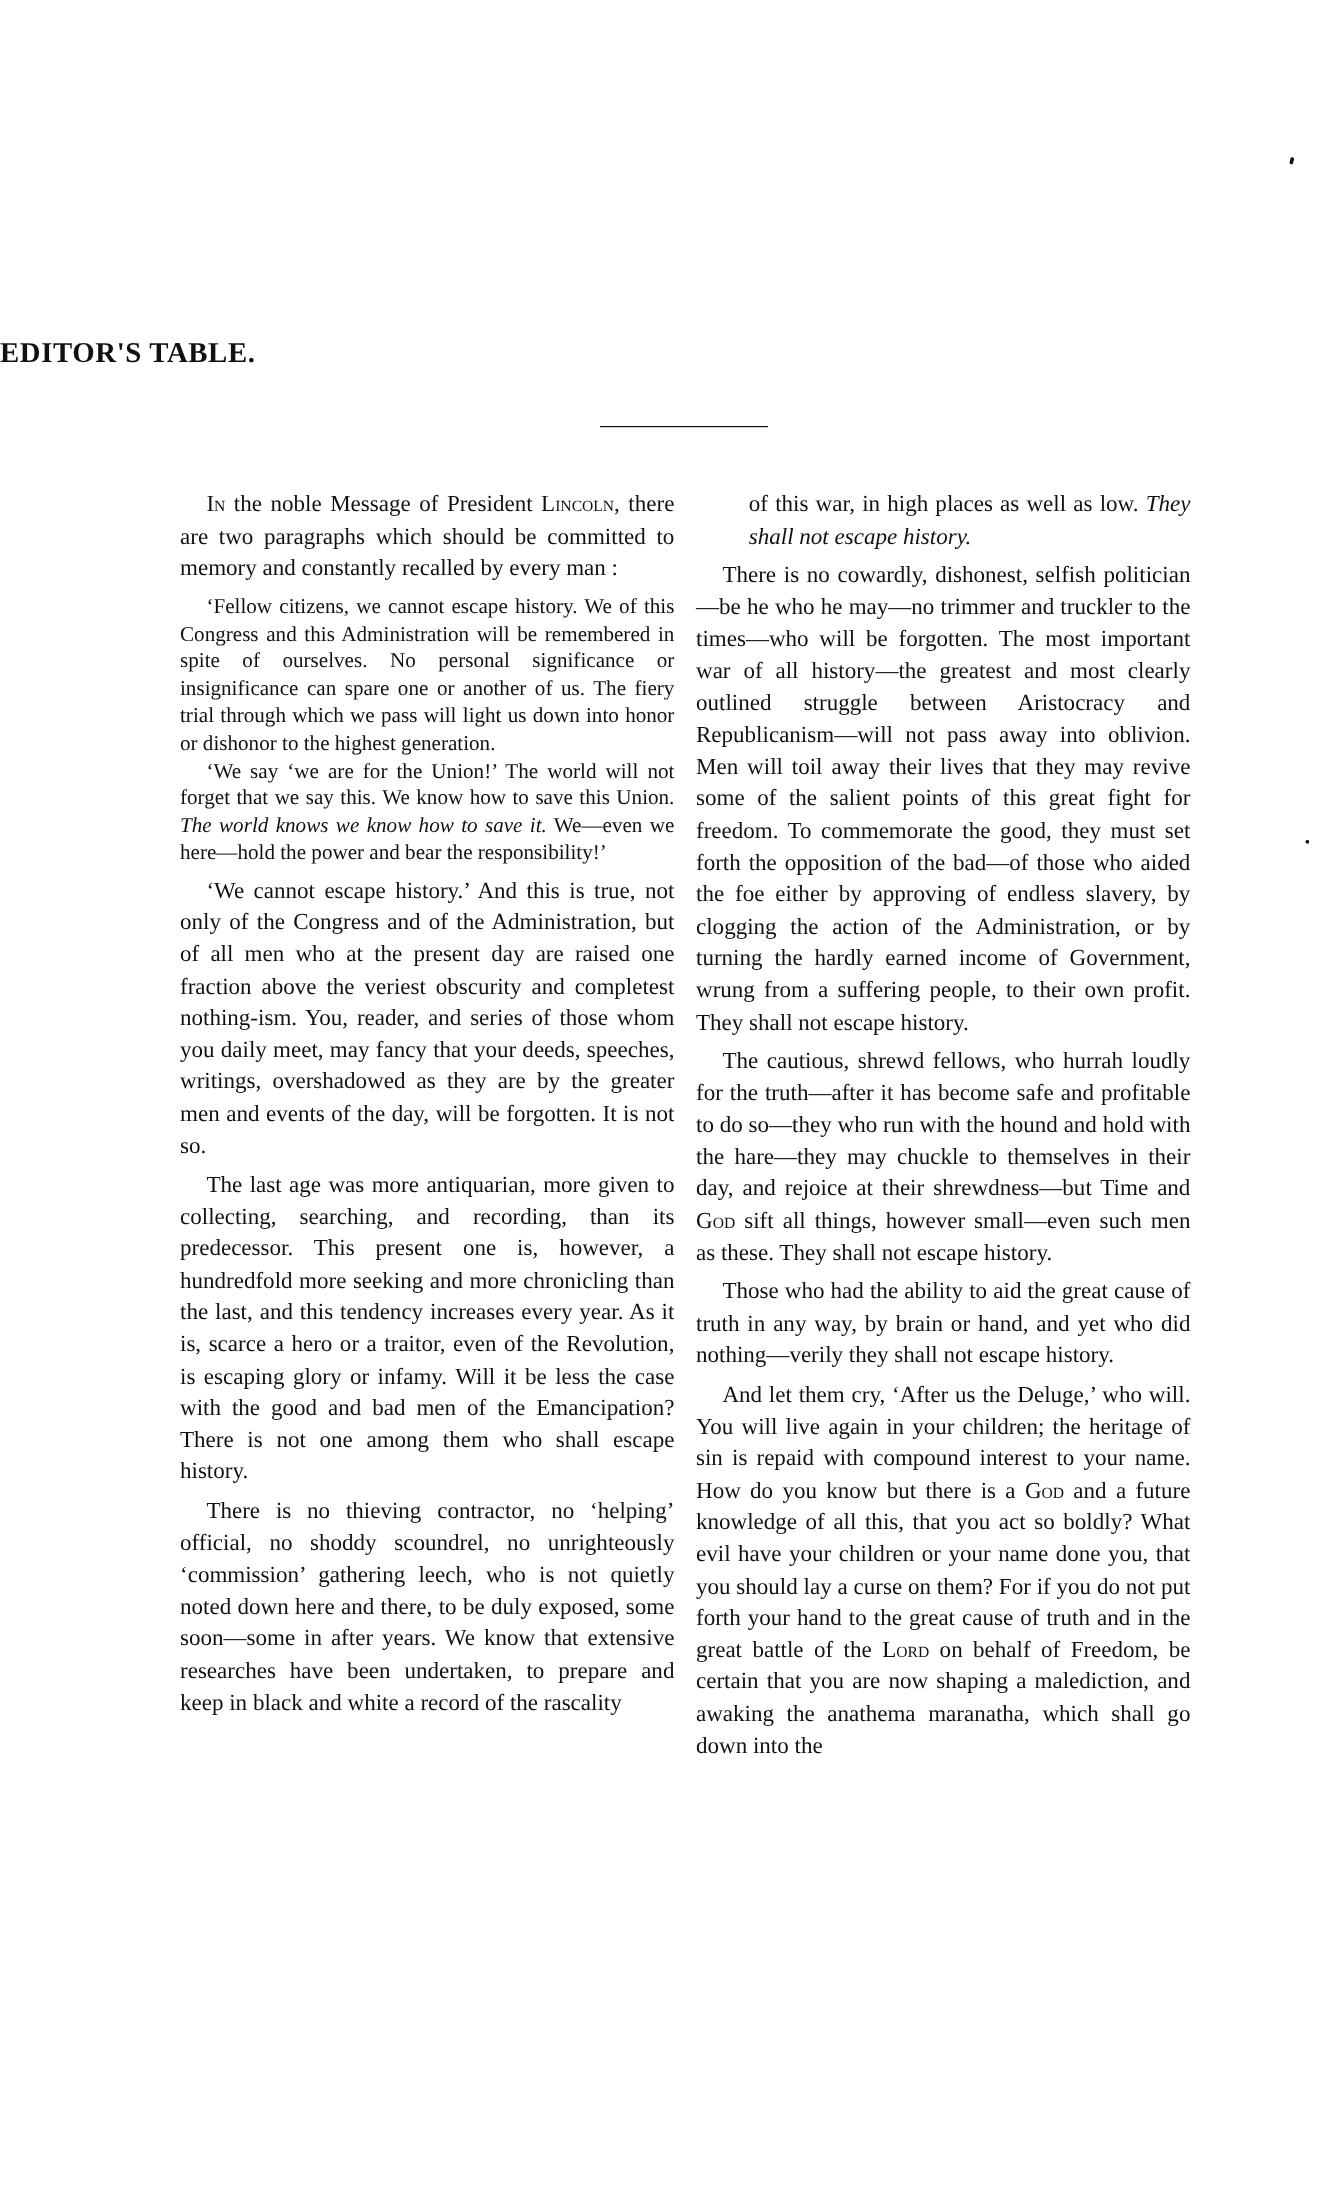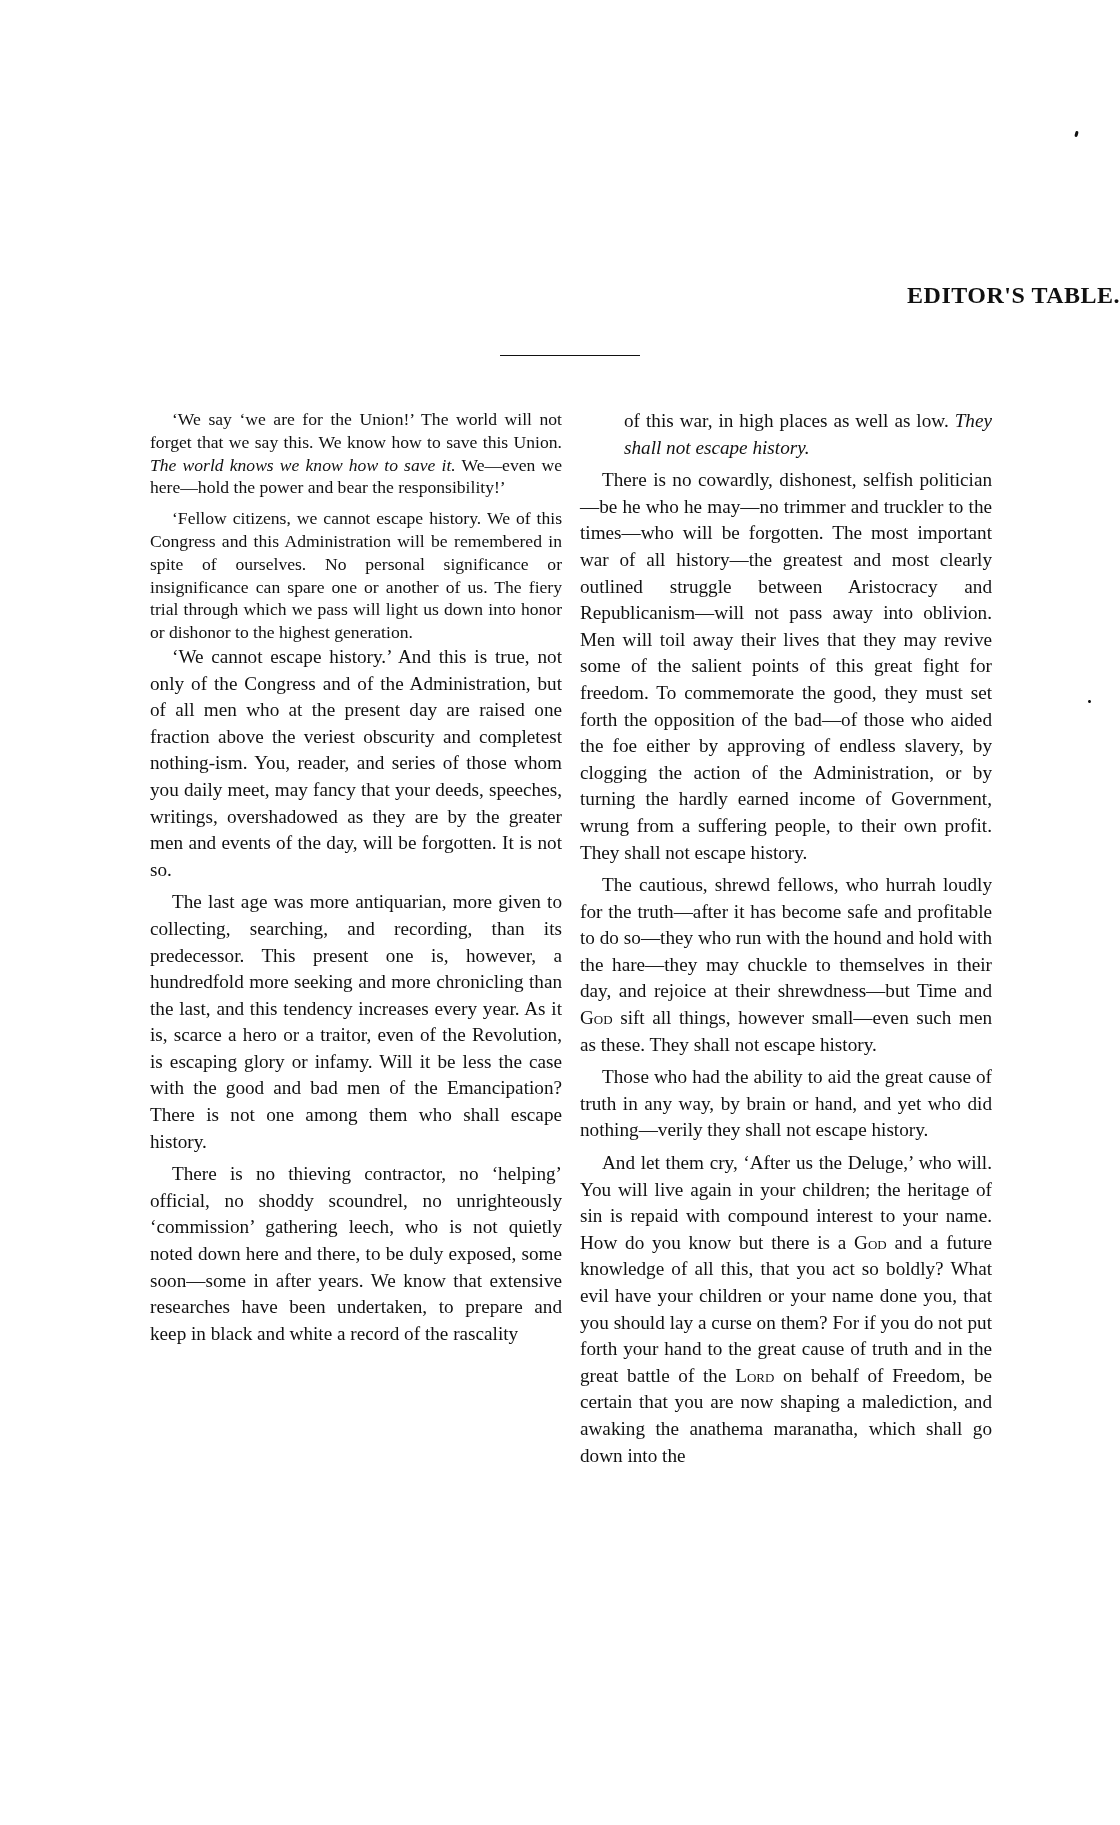--- a/index.html
+++ b/index.html
@@ -3,21 +3,21 @@
   <meta charset="utf-8">
   <style>
     html, body { margin: 0; padding: 0; background: #ffffff; }
     body {
       width: 1120px; height: 1825px; position: relative; overflow: hidden;
       font-family: "DejaVu Serif", "Liberation Serif", serif;
       color: #111111;
     }
     .page-title {
       position: absolute; top: 266px; left: 0; width: 1120px;
-      text-align: right; font-size: 24px; font-weight: bold;
+      text-align: left; font-size: 24px; font-weight: bold;
       letter-spacing: 0.5px; font-family: "Liberation Serif", "DejaVu Serif", serif;
     }
     .title-rule {
       position: absolute; top: 355px; left: 500px; width: 140px; height: 0;
       border-top: 1.5px solid #111;
     }
     .speck { position: absolute; width: 3px; height: 6px; background: #111; border-radius: 2px; transform: rotate(15deg); }
     .col {
       position: absolute; top: 408px; width: 412px;
       font-family: "Liberation Serif", "DejaVu Serif", serif;
@@ -35,22 +35,23 @@
 </head>
 <body>
 
 <div class="speck" style="top:131px; left:1075px;"></div>
 <div class="speck" style="top:700px; left:1088px; width:3px; height:3px;"></div>
 
 <h1 class="page-title">EDITOR'S TABLE.</h1>
 <div class="title-rule"></div>
 
 <div class="col col-left">
+  <p><span class="sc">In</span><span> the noble Message of President </span><span class="sc">Lincoln</span><span>, there are two paragraphs which should be committed to memory and constantly recalled by every man :</span></p>
+  <p class="quote">‘Fellow citizens, we cannot escape history. We of this Congress and this Administration will be remembered in spite of ourselves. No personal significance or insignificance can spare one or another of us. The fiery trial through which we pass will light us down into honor or dishonor to the highest generation.</p>
   <p class="quote last"><span>‘We say ‘we are for the Union!’ The world will not forget that we say this. We know how to save this Union. </span><span class="it">The world knows we know how to save it.</span><span> We—even we here—hold the power and bear the responsibility!’</span></p>
-  <p class="quote">‘Fellow citizens, we cannot escape history. We of this Congress and this Administration will be remembered in spite of ourselves. No personal significance or insignificance can spare one or another of us. The fiery trial through which we pass will light us down into honor or dishonor to the highest generation.</p>
   <p>‘We cannot escape history.’ And this is true, not only of the Congress and of the Administration, but of all men who at the present day are raised one fraction above the veriest obscurity and completest nothing-ism. You, reader, and series of those whom you daily meet, may fancy that your deeds, speeches, writings, overshadowed as they are by the greater men and events of the day, will be forgotten. It is not so.</p>
   <p>The last age was more antiquarian, more given to collecting, searching, and recording, than its predecessor. This present one is, however, a hundredfold more seeking and more chronicling than the last, and this tendency increases every year. As it is, scarce a hero or a traitor, even of the Revolution, is escaping glory or infamy. Will it be less the case with the good and bad men of the Emancipation? There is not one among them who shall escape history.</p>
   <p>There is no thieving contractor, no ‘helping’ official, no shoddy scoundrel, no unrighteously ‘commission’ gathering leech, who is not quietly noted down here and there, to be duly exposed, some soon—some in after years. We know that extensive researches have been undertaken, to prepare and keep in black and white a record of the rascality</p>
 </div>
 
 <div class="col col-right">
   <p class="cont"><span>of this war, in high places as well as low. </span><span class="it">They shall not escape history.</span></p>
   <p>There is no cowardly, dishonest, selfish politician—be he who he may—no trimmer and truckler to the times—who will be forgotten. The most important war of all history—the greatest and most clearly outlined struggle between Aristocracy and Republicanism—will not pass away into oblivion. Men will toil away their lives that they may revive some of the salient points of this great fight for freedom. To commemorate the good, they must set forth the opposition of the bad—of those who aided the foe either by approving of endless slavery, by clogging the action of the Administration, or by turning the hardly earned income of Government, wrung from a suffering people, to their own profit. They shall not escape history.</p>
   <p><span>The cautious, shrewd fellows, who hurrah loudly for the truth—after it has become safe and profitable to do so—they who run with the hound and hold with the hare—they may chuckle to themselves in their day, and rejoice at their shrewdness—but Time and </span><span class="sc">God</span><span> sift all things, however small—even such men as these. They shall not escape history.</span></p>
   <p>Those who had the ability to aid the great cause of truth in any way, by brain or hand, and yet who did nothing—verily they shall not escape history.</p>

